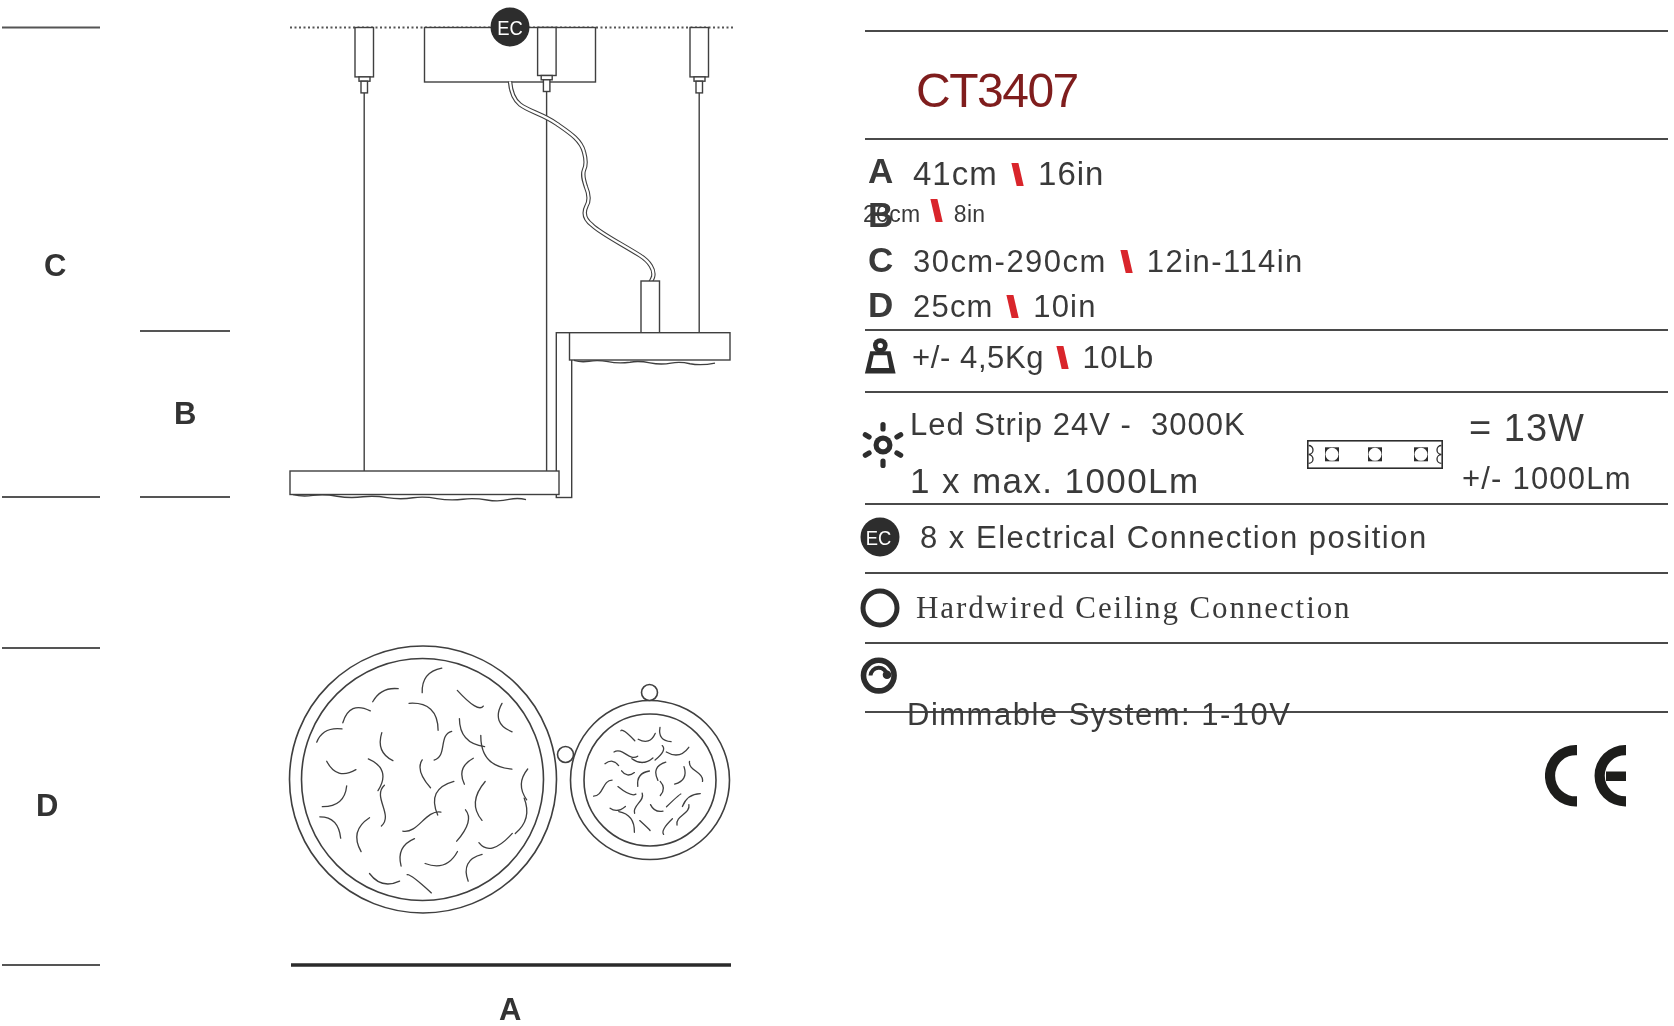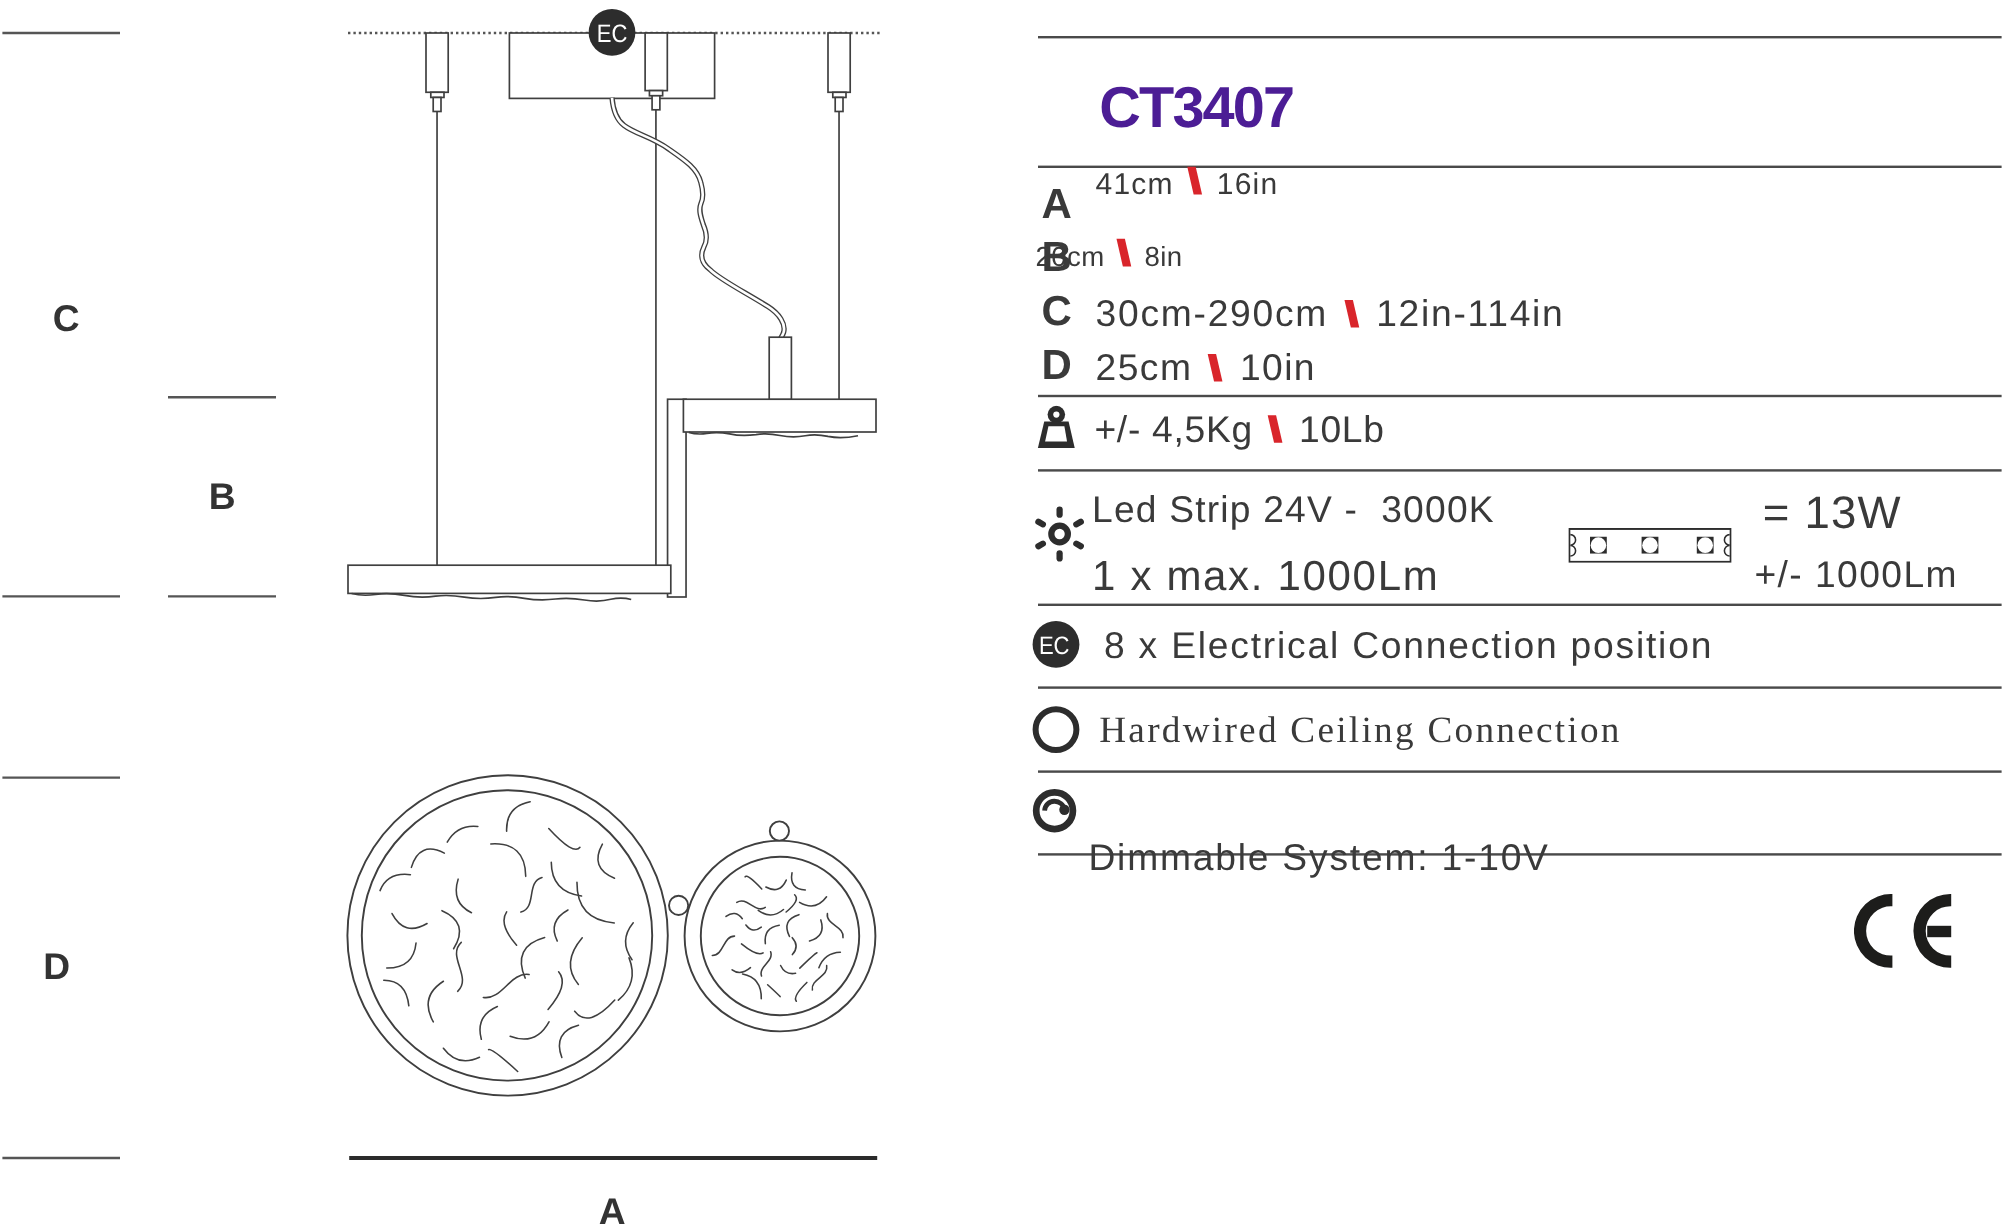--- a/index.html
+++ b/index.html
@@ -178,25 +178,25 @@
 <div class="sep" style="top:390.5px;"></div>
 
 <div class="sep" style="top:502.5px;"></div>
 
 <div class="sep" style="top:571.5px;"></div>
 
 <div class="sep" style="top:642px;"></div>
 
 <div class="sep" style="top:710.5px;"></div>
 
-<div class="abs" style="left:916px;top:62.8px;font-size:48px;font-weight:bold;color:#4c1d95;letter-spacing:-1.5px;">CT3407</div>
+<div class="abs" style="left:916px;top:62.8px;font-size:48px;font-weight:normal;color:#7f1d1d;letter-spacing:-1.5px;">CT3407</div>
 
 <div class="row" style="left:868px;top:150.7px;font-size:35px;font-weight:bold;letter-spacing:0;">A</div>
 
-<div class="row" style="left:913px;top:139px;font-size:25px;letter-spacing:1px;">41cm <span class="sl"></span> 16in</div>
+<div class="row" style="left:913px;top:155px;font-size:33px;letter-spacing:1px;">41cm <span class="sl"></span> 16in</div>
 
 <div class="row" style="left:868px;top:194.7px;font-size:35px;font-weight:bold;letter-spacing:0;">B</div>
 
 <div class="row" style="left:863px;top:199px;font-size:23px;letter-spacing:0.3px;">20cm <span class="sl"></span> 8in</div>
 
 <div class="row" style="left:868px;top:239.7px;font-size:35px;font-weight:bold;letter-spacing:0;">C</div>
 
 <div class="row" style="left:913px;top:244px;font-size:31px;letter-spacing:1.45px;text-align:right;">30cm-290cm <span class="sl"></span> 12in-114in</div>
 
 <div class="row" style="left:868px;top:284.7px;font-size:35px;font-weight:bold;letter-spacing:0;">D</div>

